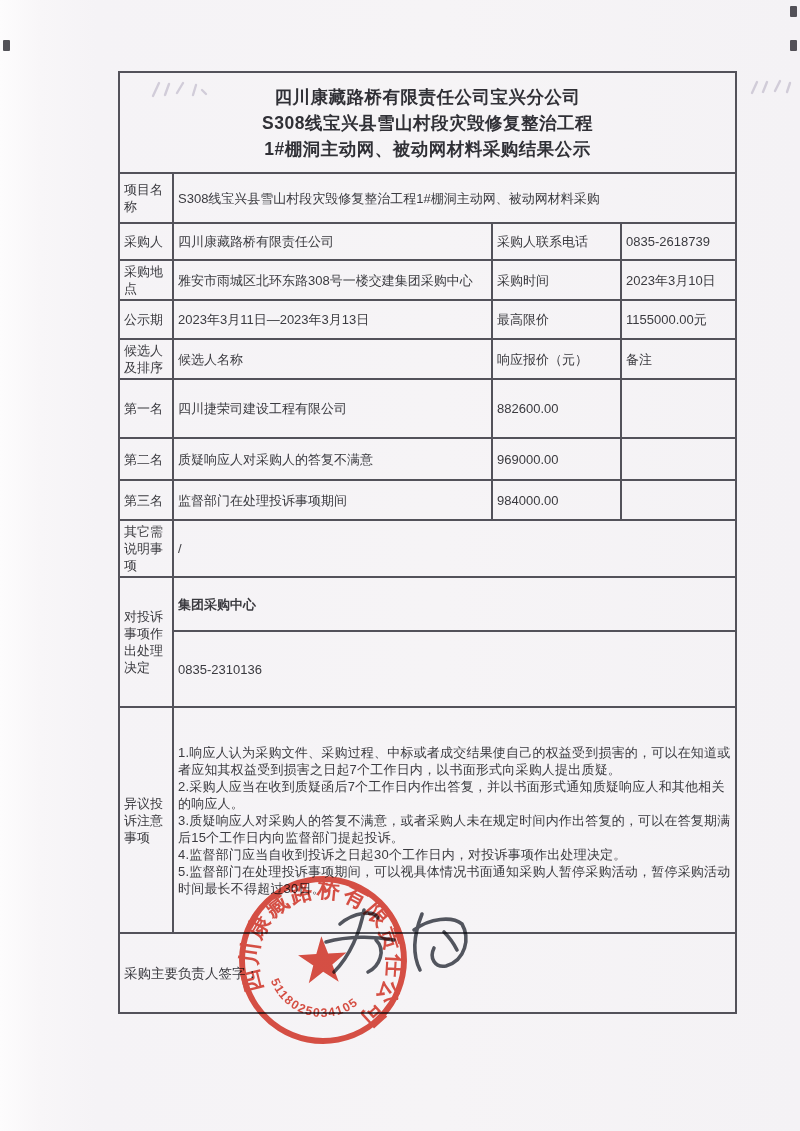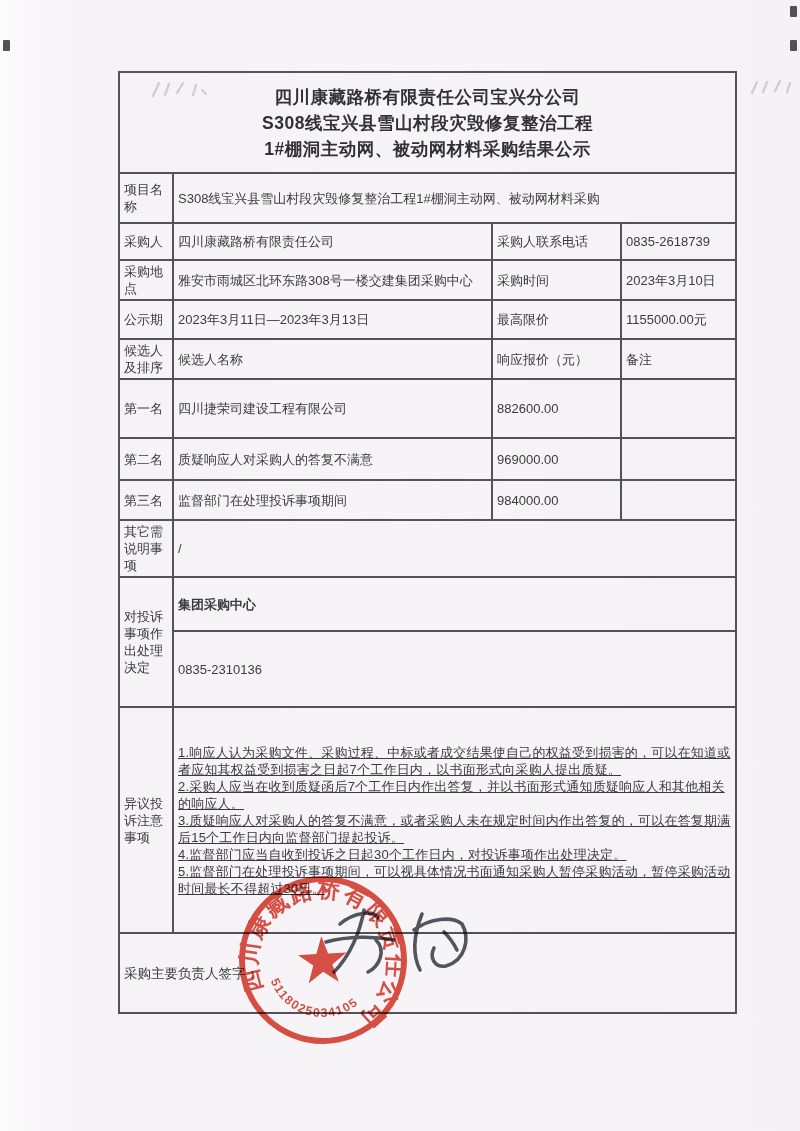--- a/index.html
+++ b/index.html
@@ -18,21 +18,21 @@
   .doc-table td{
     border:2px solid #53525a;vertical-align:middle;
     padding:2px 4px;line-height:17px;overflow:hidden;
   }
   .title-cell{text-align:center;}
   .title-line{font-size:17.5px;font-weight:bold;line-height:26px;color:#303036;letter-spacing:.5px;}
   .lbl{padding:2px 3px;line-height:16.5px;}
   .ctr{text-align:left;margin-top:12px;}
   .lft{padding-left:6px;}
   .objection-cell{padding:6px 7px;line-height:18.6px;font-size:13px;letter-spacing:.2px;}
-  .objection-cell div{margin:0;text-decoration:underline;}
+  .objection-cell div{margin:0;}
   .sig-cell{padding-left:7px;font-size:13.5px;}
   
   .seal{
     position:absolute;left:232px;top:869px;width:182px;height:182px;
     transform:rotate(11deg);opacity:.88;mix-blend-mode:multiply;pointer-events:none;
   }
   
   .signature{
     position:absolute;left:318px;top:898px;width:170px;height:100px;
     mix-blend-mode:multiply;pointer-events:none;

